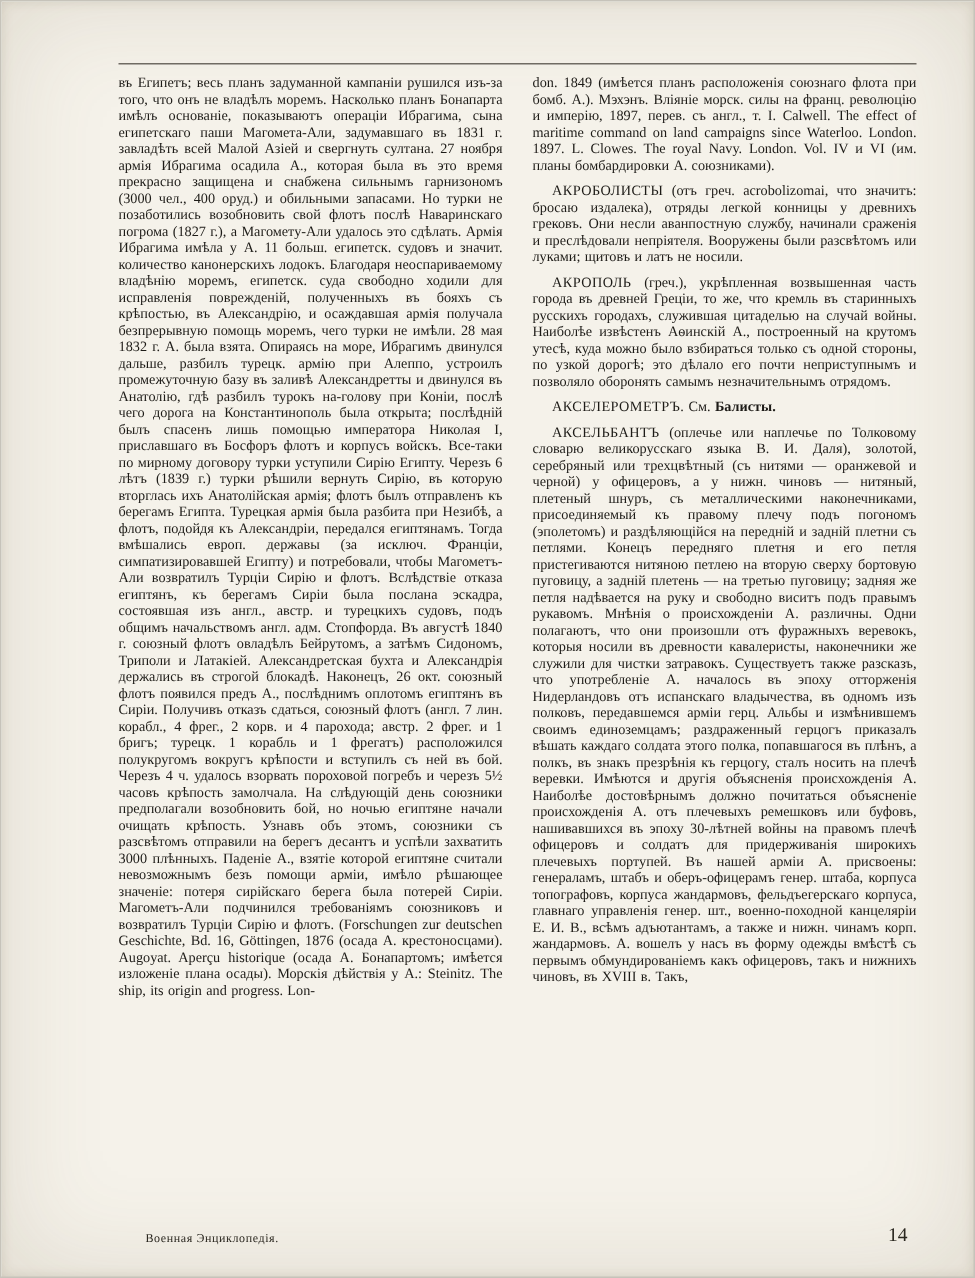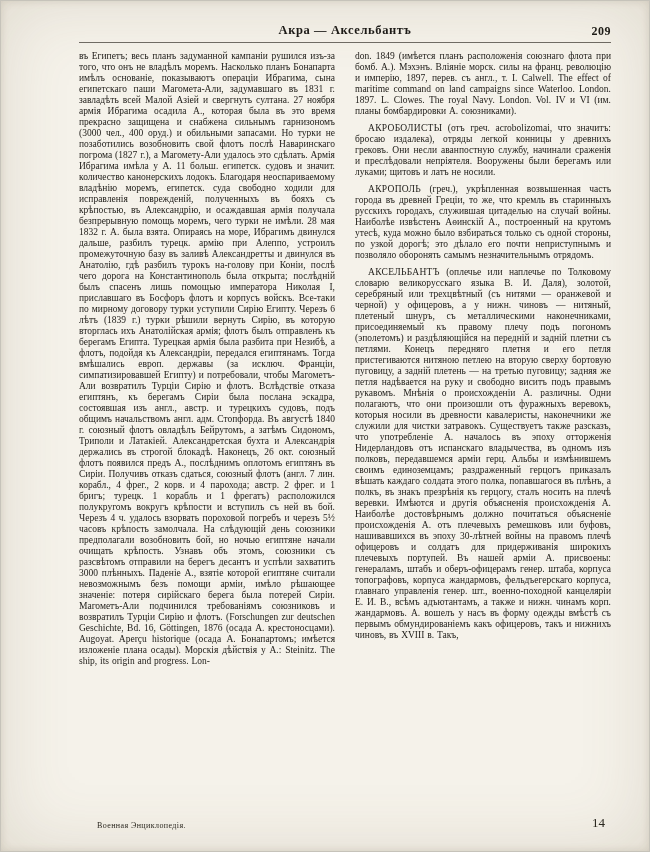--- a/index.html
+++ b/index.html
@@ -54,41 +54,38 @@
   .folio {
     position: absolute; right: 44px; bottom: 20px;
     font-size: 13px; color: #2a271f;
   }
 </style>
 </head>
 <body>
 
 <div class="page">
 
-  <div class="running-head">
-    <span>Акра — Аксельбантъ</span>
-    <span class="page-number">209</span>
-  </div>
 
   <div class="head-rule"></div>
 
   <div class="columns">
 
     <div class="col">
       <p class="continuation">въ Египетъ; весь планъ задуманной кампаніи рушился изъ-за того, что онъ не владѣлъ моремъ. Насколько планъ Бонапарта имѣлъ основаніе, показываютъ операціи Ибрагима, сына египетскаго паши Магомета-Али, задумавшаго въ 1831 г. завладѣть всей Малой Азіей и свергнуть султана. 27 ноября армія Ибрагима осадила А., которая была въ это время прекрасно защищена и снабжена сильнымъ гарнизономъ (3000 чел., 400 оруд.) и обильными запасами. Но турки не позаботились возобновить свой флотъ послѣ Наваринскаго погрома (1827 г.), а Магомету-Али удалось это сдѣлать. Армія Ибрагима имѣла у А. 11 больш. египетск. судовъ и значит. количество канонерскихъ лодокъ. Благодаря неоспариваемому владѣнію моремъ, египетск. суда свободно ходили для исправленія поврежденій, полученныхъ въ бояхъ съ крѣпостью, въ Александрію, и осаждавшая армія получала безпрерывную помощь моремъ, чего турки не имѣли. 28 мая 1832 г. А. была взята. Опираясь на море, Ибрагимъ двинулся дальше, разбилъ турецк. армію при Алеппо, устроилъ промежуточную базу въ заливѣ Александретты и двинулся въ Анатолію, гдѣ разбилъ турокъ на-голову при Коніи, послѣ чего дорога на Константинополь была открыта; послѣдній былъ спасенъ лишь помощью императора Николая I, приславшаго въ Босфоръ флотъ и корпусъ войскъ. Все-таки по мирному договору турки уступили Сирію Египту. Черезъ 6 лѣтъ (1839 г.) турки рѣшили вернуть Сирію, въ которую вторглась ихъ Анатолійская армія; флотъ былъ отправленъ къ берегамъ Египта. Турецкая армія была разбита при Незибѣ, а флотъ, подойдя къ Александріи, передался египтянамъ. Тогда вмѣшались европ. державы (за исключ. Франціи, симпатизировавшей Египту) и потребовали, чтобы Магометъ-Али возвратилъ Турціи Сирію и флотъ. Вслѣдствіе отказа египтянъ, къ берегамъ Сиріи была послана эскадра, состоявшая изъ англ., австр. и турецкихъ судовъ, подъ общимъ начальствомъ англ. адм. Стопфорда. Въ августѣ 1840 г. союзный флотъ овладѣлъ Бейрутомъ, а затѣмъ Сидономъ, Триполи и Латакіей. Александретская бухта и Александрія держались въ строгой блокадѣ. Наконецъ, 26 окт. союзный флотъ появился предъ А., послѣднимъ оплотомъ египтянъ въ Сиріи. Получивъ отказъ сдаться, союзный флотъ (англ. 7 лин. корабл., 4 фрег., 2 корв. и 4 парохода; австр. 2 фрег. и 1 бригъ; турецк. 1 корабль и 1 фрегатъ) расположился полукругомъ вокругъ крѣпости и вступилъ съ ней въ бой. Черезъ 4 ч. удалось взорвать пороховой погребъ и черезъ 5½ часовъ крѣпость замолчала. На слѣдующій день союзники предполагали возобновить бой, но ночью египтяне начали очищать крѣпость. Узнавъ объ этомъ, союзники съ разсвѣтомъ отправили на берегъ десантъ и успѣли захватить 3000 плѣнныхъ. Паденіе А., взятіе которой египтяне считали невозможнымъ безъ помощи арміи, имѣло рѣшающее значеніе: потеря сирійскаго берега была потерей Сиріи. Магометъ-Али подчинился требованіямъ союзниковъ и возвратилъ Турціи Сирію и флотъ. (Forschungen zur deutschen Geschichte, Bd. 16, Göttingen, 1876 (осада А. крестоносцами). Augoyat. Aperçu historique (осада А. Бонапартомъ; имѣется изложеніе плана осады). Морскія дѣйствія у А.: Steinitz. The ship, its origin and progress. Lon-</p>
     </div>
 
     <div class="col">
       <p class="continuation">don. 1849 (имѣется планъ расположенія союзнаго флота при бомб. А.). Мэхэнъ. Вліяніе морск. силы на франц. революцію и имперію, 1897, перев. съ англ., т. I. Calwell. The effect of maritime command on land campaigns since Waterloo. London. 1897. L. Clowes. The royal Navy. London. Vol. IV и VI (им. планы бомбардировки А. союзниками).</p>
 
-      <p class="entry"><b class="term">АКРОБОЛИСТЫ</b><span> (отъ греч. acrobolizomai, что значитъ: бросаю издалека), отряды легкой конницы у древнихъ грековъ. Они несли аванпостную службу, начинали сраженія и преслѣдовали непріятеля. Вооружены были берегамъ или луками; щитовъ и латъ не носили.</span></p>
+      <p class="entry"><b class="term">АКРОБОЛИСТЫ</b><span> (отъ греч. acrobolizomai, что значитъ: бросаю издалека), отряды легкой конницы у древнихъ грековъ. Они несли аванпостную службу, начинали сраженія и преслѣдовали непріятеля. Вооружены были разсвѣтомъ или луками; щитовъ и латъ не носили.</span></p>
 
       <p class="entry"><b class="term">АКРОПОЛЬ</b><span> (греч.), укрѣпленная возвышенная часть города въ древней Греціи, то же, что кремль въ старинныхъ русскихъ городахъ, служившая цитаделью на случай войны. Наиболѣе извѣстенъ Аѳинскій А., построенный на крутомъ утесѣ, куда можно было взбираться только съ одной стороны, по узкой дорогѣ; это дѣлало его почти неприступнымъ и позволяло оборонять самымъ незначительнымъ отрядомъ.</span></p>
 
 
+      <p class="entry"><b class="term">АКСЕЛЕРОМЕТРЪ.</b><span> См. </span><b class="ref">Балисты.</b></p>
 
       <p class="entry"><b class="term">АКСЕЛЬБАНТЪ</b><span> (оплечье или наплечье по Толковому словарю великорусскаго языка В. И. Даля), золотой, серебряный или трехцвѣтный (съ нитями — оранжевой и черной) у офицеровъ, а у нижн. чиновъ — нитяный, плетеный шнуръ, съ металлическими наконечниками, присоединяемый къ правому плечу подъ погономъ (эполетомъ) и раздѣляющійся на передній и задній плетни съ петлями. Конецъ передняго плетня и его петля пристегиваются нитяною петлею на вторую сверху бортовую пуговицу, а задній плетень — на третью пуговицу; задняя же петля надѣвается на руку и свободно виситъ подъ правымъ рукавомъ. Мнѣнія о происхожденіи А. различны. Одни полагаютъ, что они произошли отъ фуражныхъ веревокъ, которыя носили въ древности кавалеристы, наконечники же служили для чистки затравокъ. Существуетъ также разсказъ, что употребленіе А. началось въ эпоху отторженія Нидерландовъ отъ испанскаго владычества, въ одномъ изъ полковъ, передавшемся арміи герц. Альбы и измѣнившемъ своимъ единоземцамъ; раздраженный герцогъ приказалъ вѣшать каждаго солдата этого полка, попавшагося въ плѣнъ, а полкъ, въ знакъ презрѣнія къ герцогу, сталъ носить на плечѣ веревки. Имѣются и другія объясненія происхожденія А. Наиболѣе достовѣрнымъ должно почитаться объясненіе происхожденія А. отъ плечевыхъ ремешковъ или буфовъ, нашивавшихся въ эпоху 30-лѣтней войны на правомъ плечѣ офицеровъ и солдатъ для придерживанія широкихъ плечевыхъ портупей. Въ нашей арміи А. присвоены: генераламъ, штабъ и оберъ-офицерамъ генер. штаба, корпуса топографовъ, корпуса жандармовъ, фельдъегерскаго корпуса, главнаго управленія генер. шт., военно-походной канцеляріи Е. И. В., всѣмъ адъютантамъ, а также и нижн. чинамъ корп. жандармовъ. А. вошелъ у насъ въ форму одежды вмѣстѣ съ первымъ обмундированіемъ какъ офицеровъ, такъ и нижнихъ чиновъ, въ XVIII в. Такъ,</span></p>
     </div>
 
   </div>
 
   <div class="signature">Военная Энциклопедія.</div>
   <div class="folio">14</div>
 
 </div>

